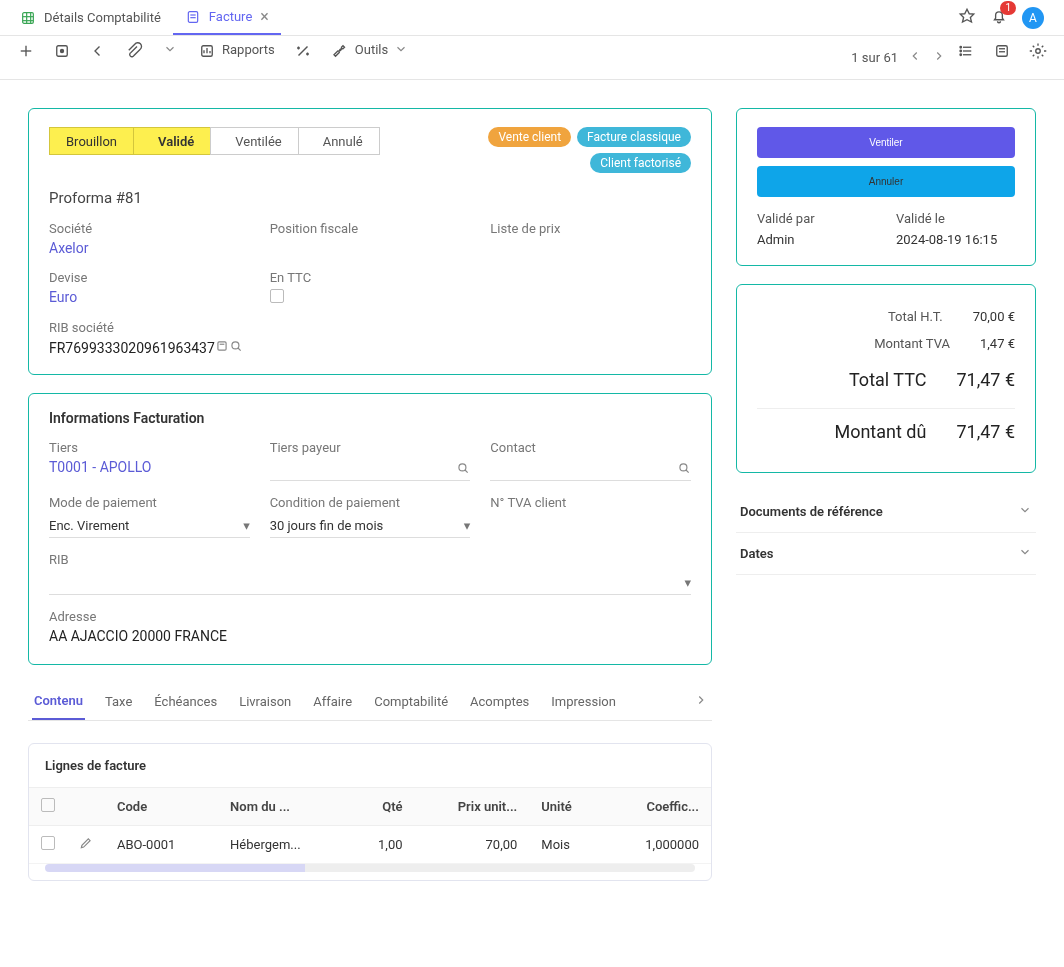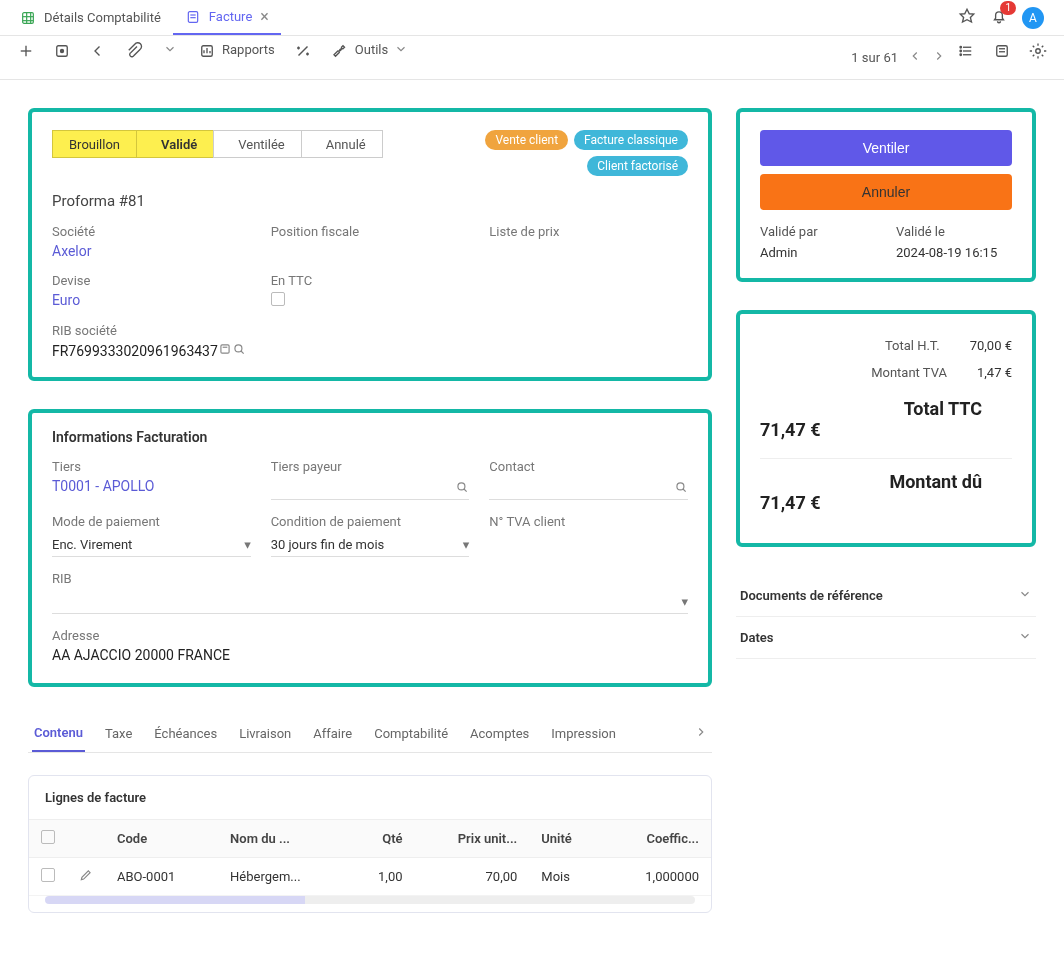--- a/index.html
+++ b/index.html
@@ -18,21 +18,21 @@
   
   .toolbar { display:flex; align-items:center; height:44px; border-bottom:1px solid #e5e5e5; padding:0 10px; gap:4px; }
   .tool-btn { width:32px; height:32px; display:flex; justify-content:center; color:#555; cursor:pointer; border-radius:4px; }
   .tool-btn.wtext { width:auto; padding:0 8px; gap:6px; }
   .toolbar-spacer { flex:1; }
   .pager { display:flex; align-items:center; gap:10px; color:#555; }
   
   .page { display:flex; gap:24px; padding:28px; }
   .main { flex:1; min-width:0; }
   .side { width:300px; flex-shrink:0; }
-  .card { border:4px solid #14b8a6; border-radius:6px; padding:18px 20px; margin-bottom:28px; }
+  .card { border:1px solid #14b8a6; border-radius:6px; padding:18px 20px; margin-bottom:18px; }
   .card.np { padding:0; }
   
   .status-row { display:flex; align-items:flex-start; justify-content:space-between; margin-bottom:16px; }
   .arrows { display:flex; position:relative; }
   .arrow { position:relative; height:28px; line-height:28px; padding:0 16px 0 24px; background:#fff; color:#555; border:1px solid #ccc; margin-right:-1px; }
   .arrow:first-child { padding-left:16px; }
   .arrow.hl { background:#fdef4f; color:#333; border-color:#d3c63c; }
   .arrow.cur { font-weight:600; }
   .arrow::after { content:""; position:absolute; right:-10px; top:0; width:0; height:0; border-top:14px solid transparent; border-bottom:14px solid transparent; border-left:10px solid inherit; z-index:1; }
   .badges { display:flex; flex-wrap:wrap; gap:6px; justify-content:flex-end; max-width:220px; }
@@ -54,27 +54,27 @@
   .itab { padding:10px 2px; color:#666; cursor:pointer; white-space:nowrap; }
   .itab.active { color:#5b5bd6; border-bottom:2px solid #5b5bd6; font-weight:600; }
   .linesbox { border:1px solid #e2e4ef; border-radius:6px; margin-top:22px; }
   .linesbox .lt { padding:14px 16px; font-weight:600; border-bottom:1px solid #eee;}
   table.lines { width:100%; border-collapse:collapse; }
   table.lines th { text-align:left; padding:10px 12px; color:#444; font-weight:600; font-size:13px; border-bottom:1px solid #eee; background:#fafafa;}
   table.lines th.r, table.lines td.r { text-align:right; }
   table.lines td { padding:10px 12px; color:#333; border-bottom:1px solid #f3f3f3; white-space:nowrap; overflow:hidden; text-overflow:ellipsis; max-width:110px;}
   .hscroll { height:8px; background:linear-gradient(90deg,#d7d7f5 40%,#eee 40%); margin:0 16px 8px; border-radius:4px; }
   
-  .btn { display:block; width:100%; text-align:center; padding:10px; border-radius:4px; font-size:14px; cursor:pointer; margin-bottom:8px; border:none; }
+  .btn { display:block; width:100%; text-align:center; padding:10px; border-radius:4px; font-size:10px; cursor:pointer; margin-bottom:8px; border:none; }
   .btn.primary { background:#6058e8; color:#fff; }
-  .btn.warn { background:#f97316; color:#333; }
+  .btn.warn { background:#0ea5e9; color:#333; }
   .side-kv { display:flex; padding:6px 0; font-size:13px; color:#555; }
   .side-kv .k { flex:1; }
   .totals .row { display:flex; justify-content:space-between; padding:6px 0; }
-  .totals .row.big { font-size:18px; font-weight:700; color:#222; padding:12px 0;flex-direction:column; }
+  .totals .row.big { font-size:18px; font-weight:400; color:#222; padding:12px 0; }
   .totals .row.big.due { border-top:1px solid #eee; margin-top:6px;}
   .totals .k { text-align:right; flex:1; padding-right:30px; color:#555;}
   .totals .row.big .k { color:#222; }
   .accordion { display:flex; justify-content:space-between; align-items:center; padding:12px 4px; border-bottom:1px solid #eee; font-weight:600; cursor:pointer; }
   .icon-svg { width:18px; height:18px; stroke:#555; stroke-width:1.8; fill:none; }
   .icon-sm { width:14px; height:14px; stroke:#888; stroke-width:2; fill:none; }
   .proforma-title { font-size:15px; margin-bottom:14px; color:#444; }
 </style>
 </head>
 <body>

